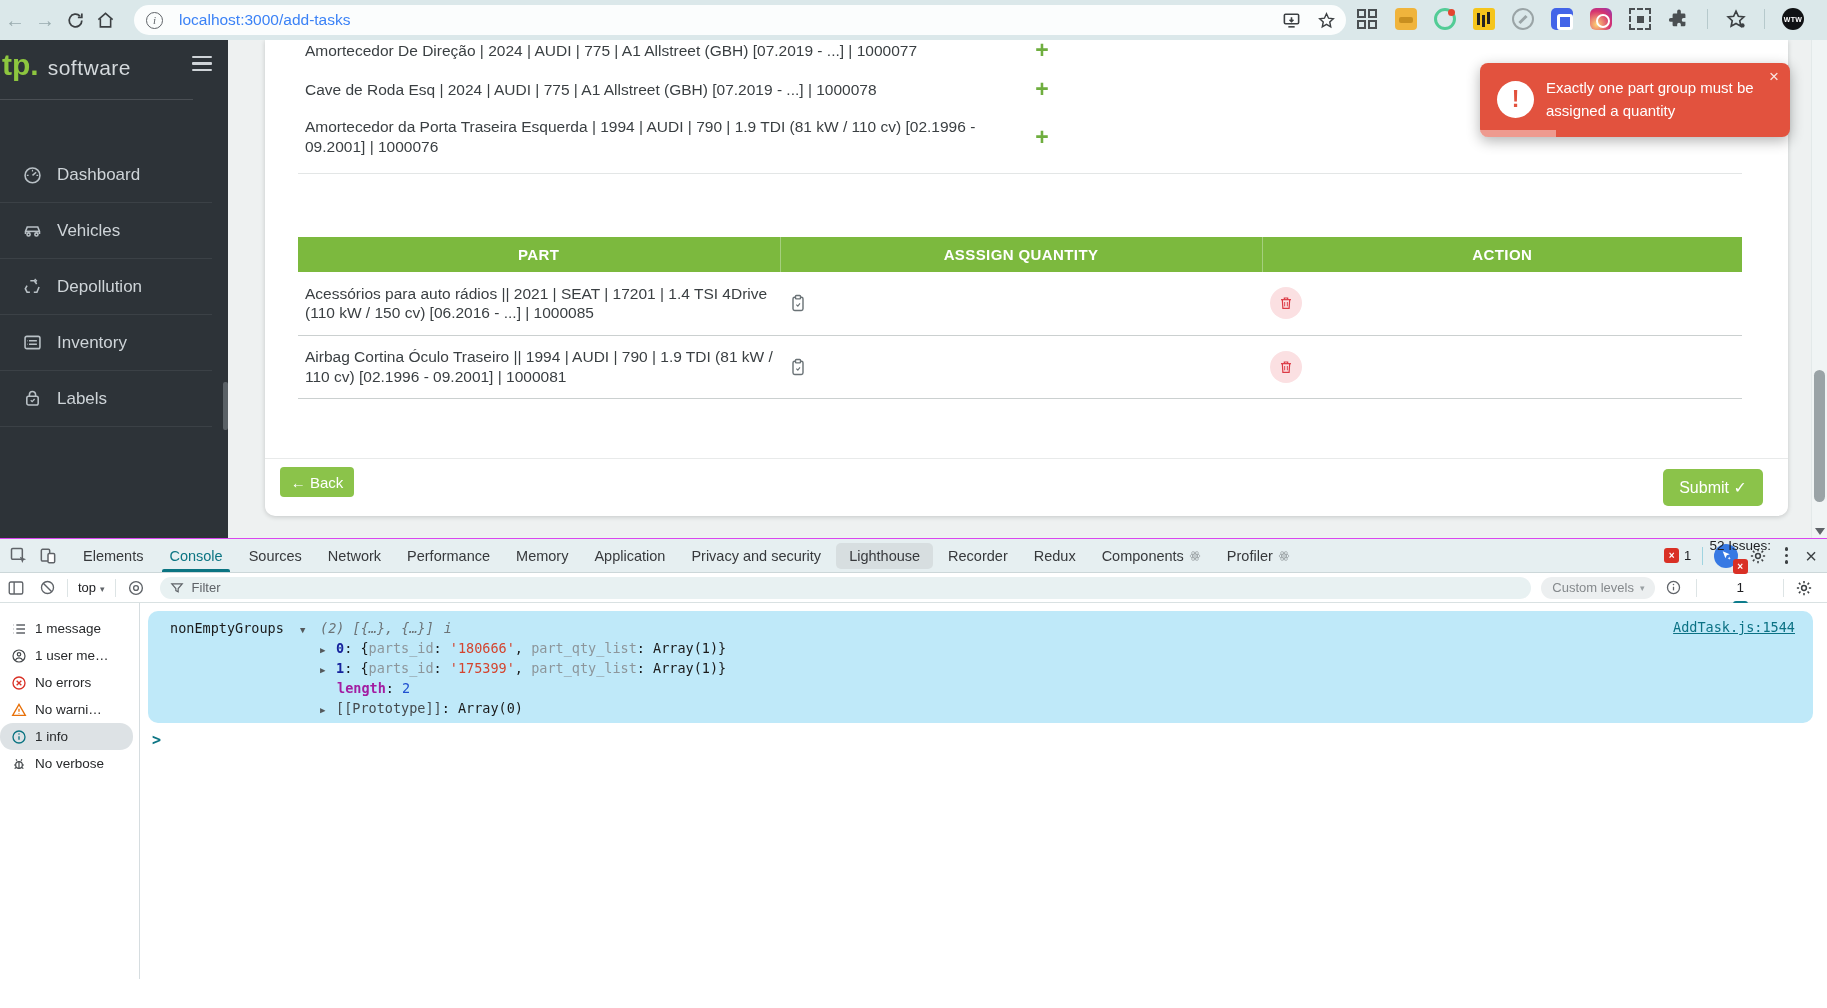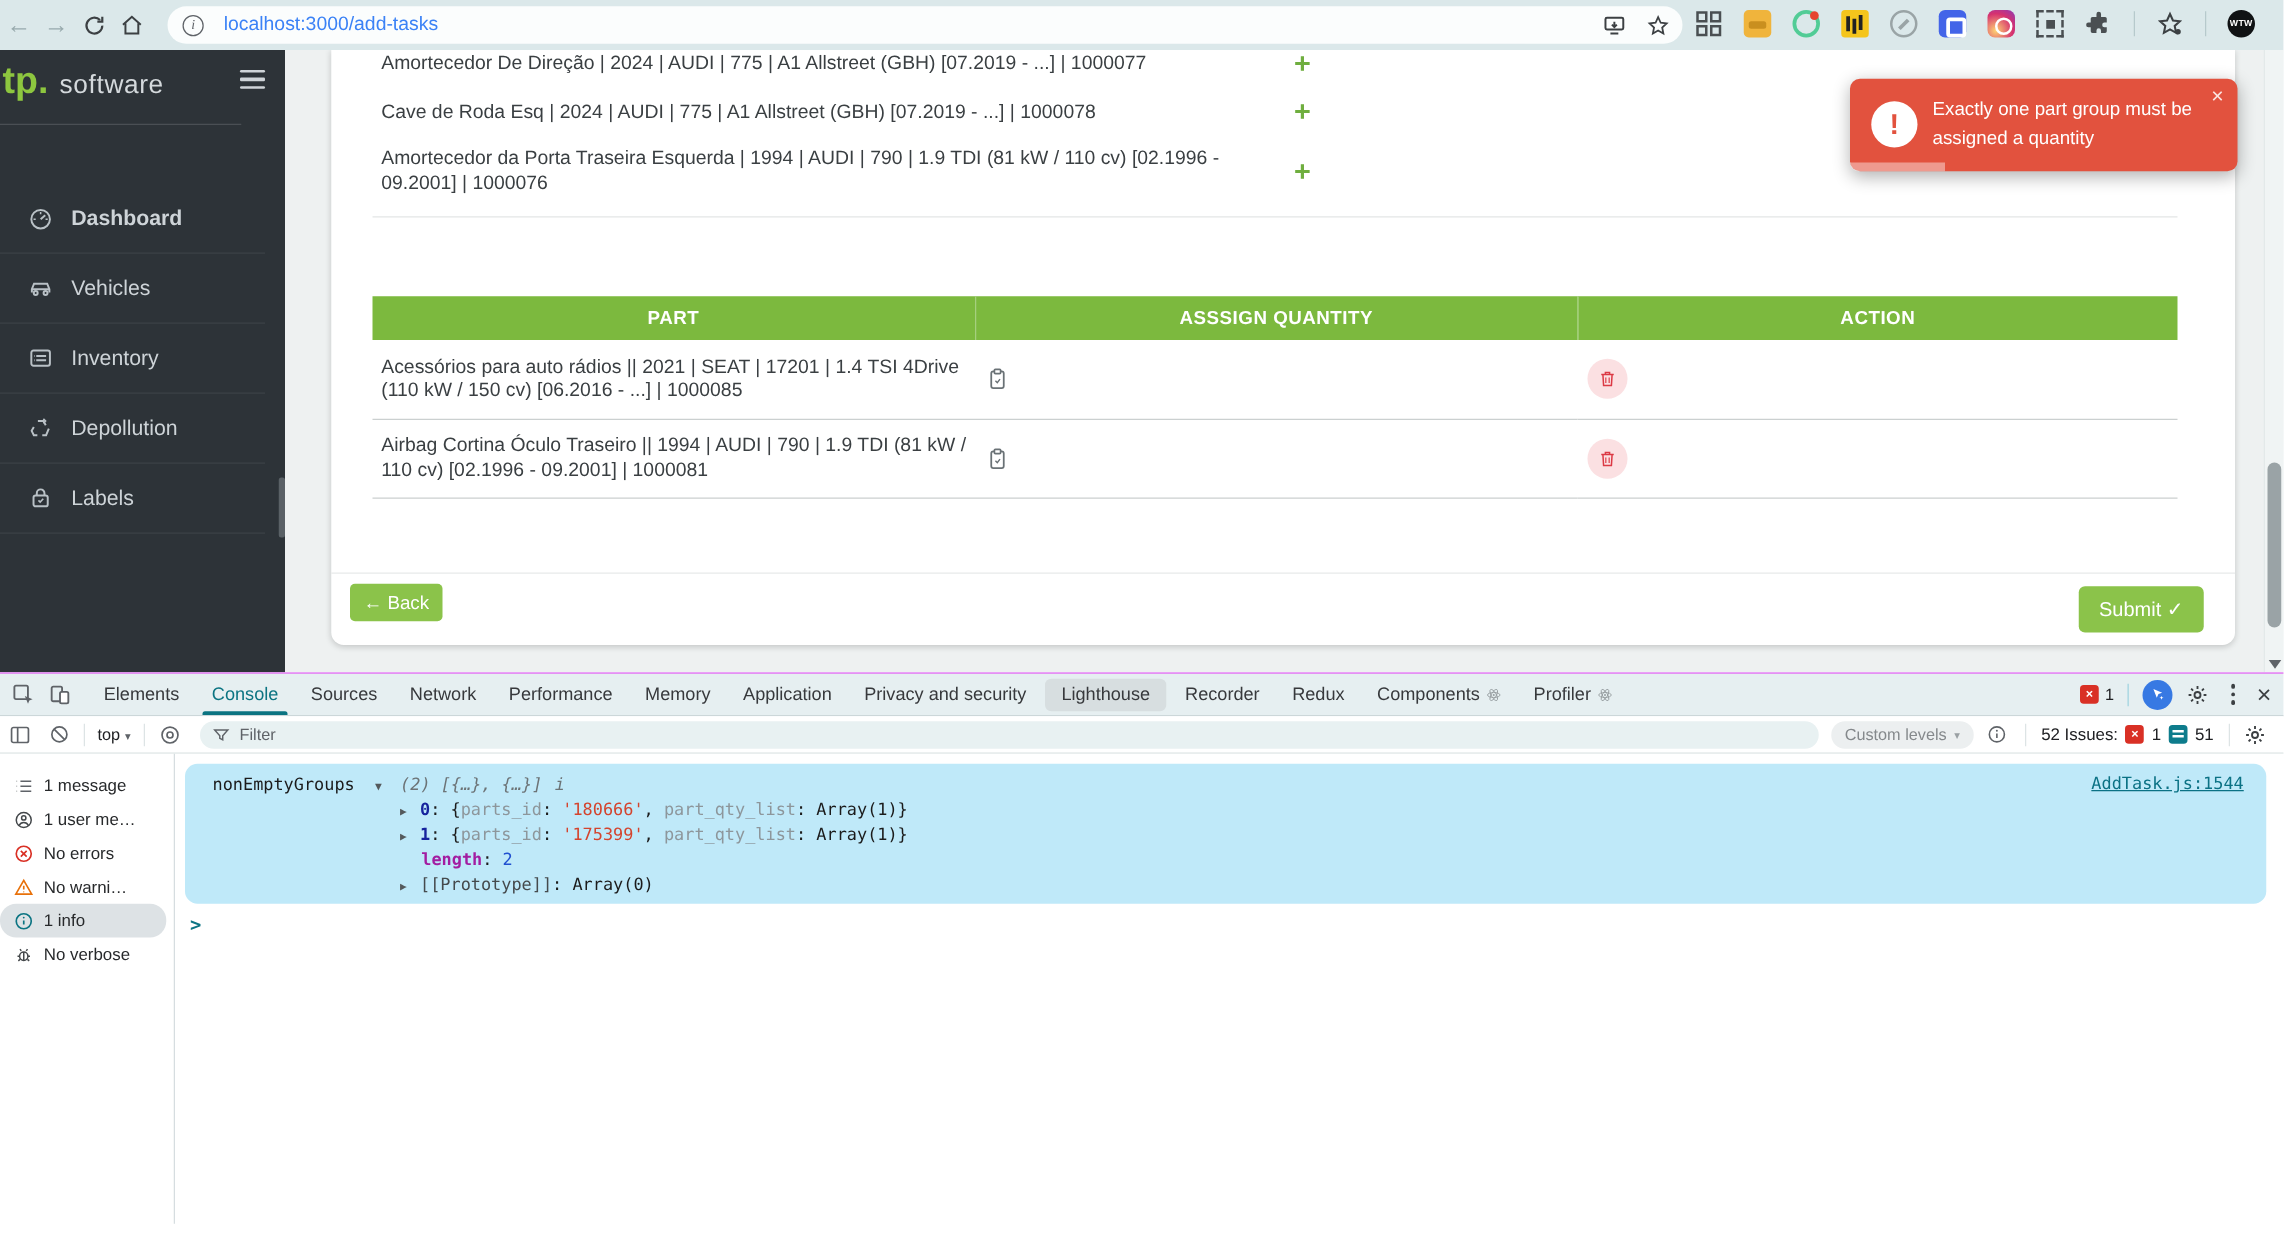--- a/index.html
+++ b/index.html
@@ -44,21 +44,21 @@
 
   .sidebar { position:absolute; left:0; top:0; width:228px; height:498px; background:#2d3338; }
   .sb-logo { position:absolute; left:2px; top:8px; display:flex; align-items:baseline; }
   .sb-logo .lp { color:#8dc63f; font-size:30px; font-weight:bold; }
   .sb-logo .ls { color:#d4d9dc; font-size:21px; font-weight:300; margin-left:9px; letter-spacing:.5px; }
   .sb-burger { position:absolute; right:16px; top:16px; width:20px; display:flex; flex-direction:column; gap:4px; }
   .sb-burger i { height:2.4px; background:#cfd4d8; border-radius:1px; }
   .sb-divider { position:absolute; left:0; top:59px; width:193px; border-bottom:1px solid rgba(255,255,255,.14); }
   .sb-nav { position:absolute; left:0; top:107px; width:212px; }
   .sb-item { height:56px; display:flex; align-items:center; padding-left:22px; border-bottom:1px solid rgba(255,255,255,.07); cursor:pointer; }
-  .sb-item:first-child { border-top:none;font-weight:bold; }
+  .sb-item:first-child { border-top:none; }
   .sb-item .sbi { width:21px; height:21px; color:#b9c1c6; flex:0 0 auto; }
   .sb-item .sbl { margin-left:14px; font-size:17px; color:#ced4d8; }
   .sb-scroll { position:absolute; right:0; top:342px; width:5px; height:48px; background:#5a6166; border-radius:2px; }
 
   .card { position:absolute; left:265px; top:0; width:1523px; height:476px; background:#fff; border-radius:0 0 10px 10px; box-shadow:0 1px 5px rgba(0,0,0,.18); }
   .pl-row { position:absolute; left:40px; width:710px; font-size:15.5px; color:#3a3f42; line-height:19.5px; }
   .pl-add { position:absolute; left:762px; width:30px; text-align:center; font-size:23px; color:#6fae3f; font-weight:bold; cursor:pointer; line-height:22px; }
   .card-hr { position:absolute; left:33px; right:46px; top:133px; border-top:1px solid #e3e6e6; }
 
   .ptable { position:absolute; left:33px; top:197px; width:1444px; border-collapse:collapse; table-layout:fixed; }
@@ -252,37 +252,37 @@
                 <path d="M4 13h16"></path>
                 <circle cx="7.5" cy="16.5" r="1.8"></circle>
                 <circle cx="16.5" cy="16.5" r="1.8"></circle>
               </svg>
           </span>
           <span class="sbl">Vehicles</span>
         </div>
         <div class="sb-item">
           <span class="sbi">
             <svg width="21" height="21" viewBox="0 0 24 24" fill="none" stroke="currentColor" stroke-width="1.8">
-                <rect x="3.5" y="5" width="17" height="14" rx="2"></rect>
-                <path d="M8 10h9M8 14h9"></path>
-                <path d="M6 10h.5M6 14h.5"></path>
-              </svg>
-          </span>
-          <span class="sbl">Inventory</span>
-        </div>
-        <div class="sb-item">
-          <span class="sbi">
-            <svg width="21" height="21" viewBox="0 0 24 24" fill="none" stroke="currentColor" stroke-width="1.8">
                 <path d="M9.5 5.5h5l2.2 3.8"></path>
                 <path d="M19.5 12.5l-2.5 6h-3.5"></path>
                 <path d="M9 18.5H5.8l-2-4 2-3.5"></path>
                 <path d="M14.5 3.5l2 2-2 2" stroke-width="1.5"></path>
               </svg>
           </span>
           <span class="sbl">Depollution</span>
+        </div>
+        <div class="sb-item">
+          <span class="sbi">
+            <svg width="21" height="21" viewBox="0 0 24 24" fill="none" stroke="currentColor" stroke-width="1.8">
+                <rect x="3.5" y="5" width="17" height="14" rx="2"></rect>
+                <path d="M8 10h9M8 14h9"></path>
+                <path d="M6 10h.5M6 14h.5"></path>
+              </svg>
+          </span>
+          <span class="sbl">Inventory</span>
         </div>
         <div class="sb-item">
           <span class="sbi">
             <svg width="21" height="21" viewBox="0 0 24 24" fill="none" stroke="currentColor" stroke-width="1.8">
                 <path d="M8.5 9.5v-2a3.5 3.5 0 0 1 7 0v2"></path>
                 <rect x="5.5" y="9.5" width="13" height="10" rx="2"></rect>
                 <path d="M10 14l1.6 1.6 2.8-3" stroke-width="1.5"></path>
               </svg>
           </span>
           <span class="sbl">Labels</span>
@@ -497,21 +497,21 @@
           <span class="cr">▾</span>
         </span>
       <span class="tb-ic" style="margin:0 10px;">
         <svg width="17" height="17" viewBox="0 0 24 24" fill="none" stroke="#5f6368" stroke-width="1.8">
             <circle cx="12" cy="12" r="8.5"></circle>
             <path d="M12 11v5"></path>
             <circle cx="12" cy="7.8" r="1.1" fill="#5f6368" stroke="none"></circle>
           </svg>
       </span>
       <span class="tb-sep"></span>
-      <span class="issues" style="margin:0 8px;">
+      <span class="issues" style="margin:0 8px;flex-direction:column;">
         <span>52 Issues:</span>
         <span class="badge-red">×</span>
         <span>1</span>
         <span class="badge-teal"></span>
         <span>51</span>
       </span>
       <span class="tb-sep"></span>
       <span class="tb-ic" style="margin-right:14px;">
         <svg width="18" height="18" viewBox="0 0 24 24" fill="none" stroke="#3c4043" stroke-width="2">
             <circle cx="12" cy="12" r="3.2"></circle>

